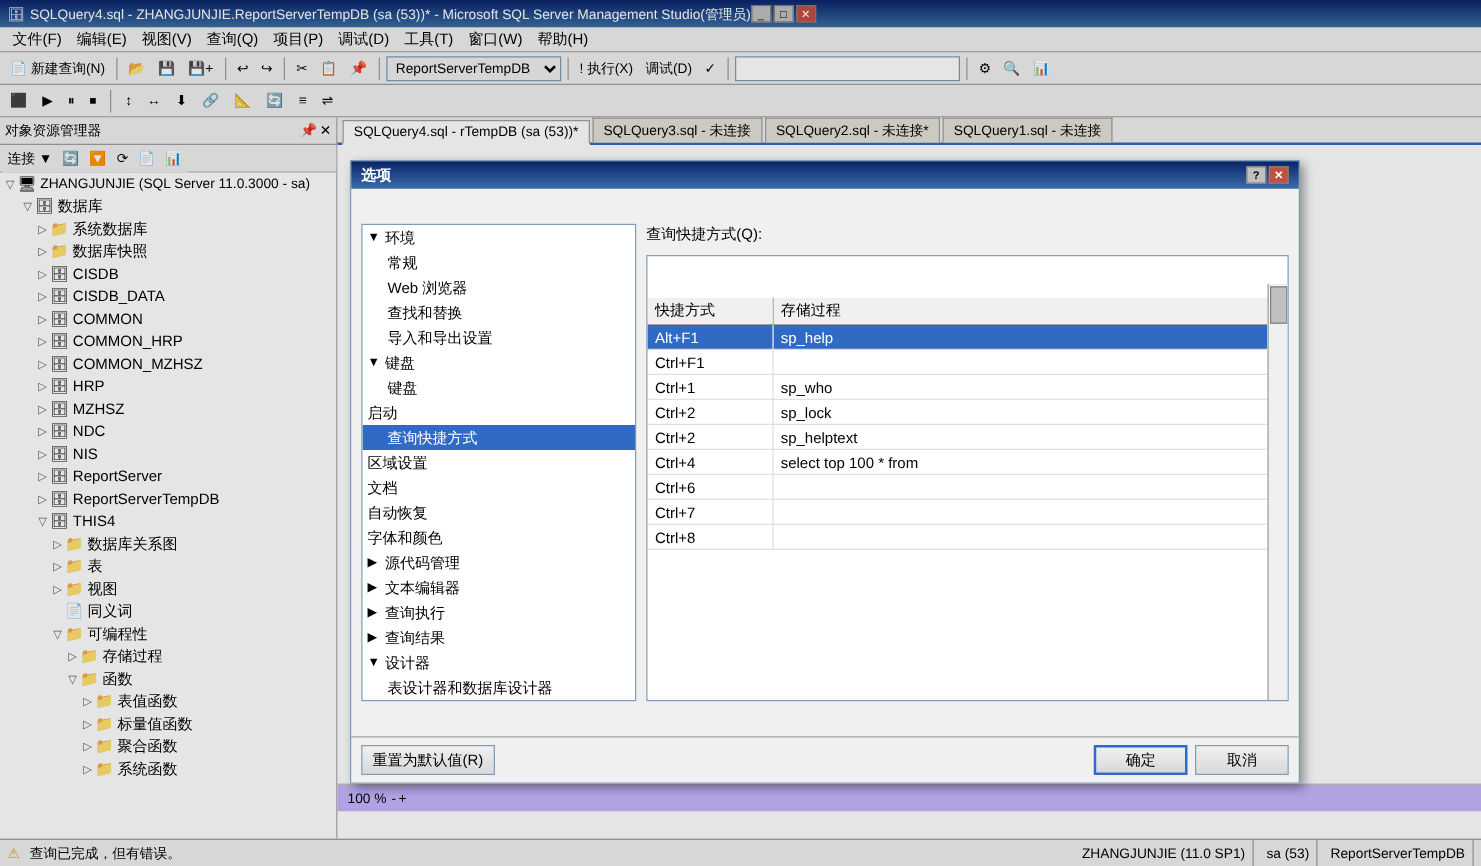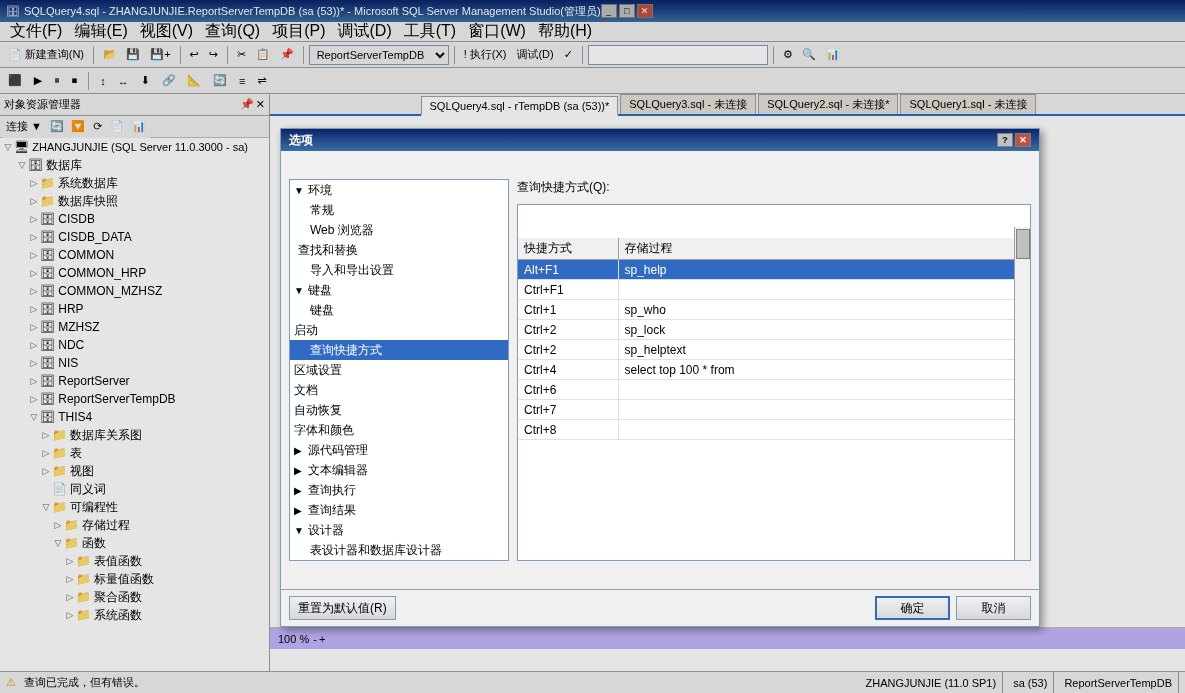--- a/index.html
+++ b/index.html
@@ -26,21 +26,21 @@
     }
 
     
     .menu-bar {
       background: #f0f0f0;
       height: 20px;
       display: flex;
       align-items: center;
       padding: 0 4px;
       border-bottom: 1px solid #a0a0a0;
-      font-size: 16px;
+      font-size: 12px;
     }
     .menu-item {
       padding: 0 6px;
       cursor: pointer;
       height: 100%;
       display: flex; align-items: center;
     }
 
     
     .toolbar {
@@ -82,21 +82,20 @@
     }
 
     
     .tab-bar {
       background: #f0f0f0;
       height: 22px;
       display: flex;
       align-items: flex-end;
       border-bottom: 2px solid #316ac5;
       padding-left: 4px;
-      justify-content: center;
     }
     .tab {
       height: 20px;
       padding: 0 8px;
       border: 1px solid #a0a0a0;
       border-bottom: none;
       background: #e4e0d8;
       cursor: pointer;
       display: flex; align-items: center;
       font-size: 11px;
@@ -589,21 +588,21 @@
           <div class="dlg-tree-item">
             <span class="expander">▼</span>
             <span>环境</span>
           </div>
           <div class="dlg-tree-item" style="padding-left:20px;">
             <span>常规</span>
           </div>
           <div class="dlg-tree-item" style="padding-left:20px;">
             <span>Web 浏览器</span>
           </div>
-          <div class="dlg-tree-item" style="padding-left:8px;">
+          <div class="dlg-tree-item" style="padding-left:20px;">
             <span>查找和替换</span>
           </div>
           <div class="dlg-tree-item" style="padding-left:20px;">
             <span>导入和导出设置</span>
           </div>
           <div class="dlg-tree-item">
             <span class="expander">▼</span>
             <span>键盘</span>
           </div>
           <div class="dlg-tree-item" style="padding-left:20px;">

